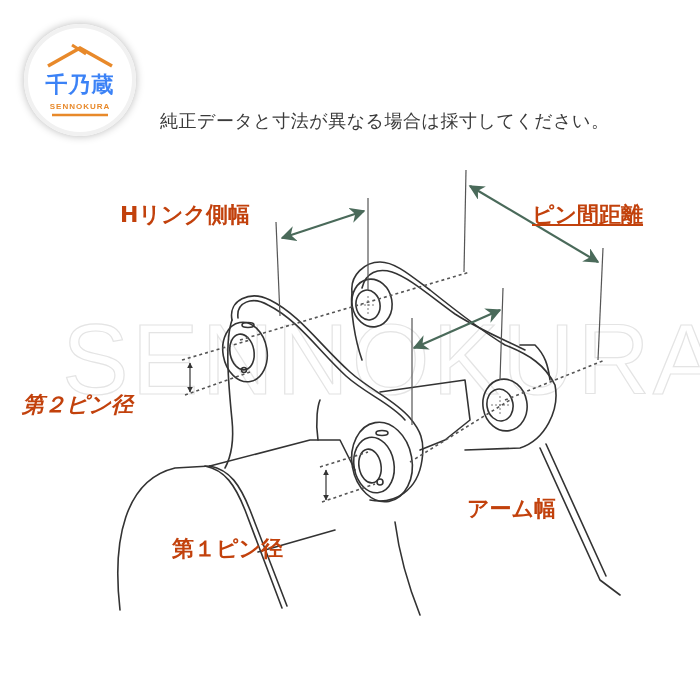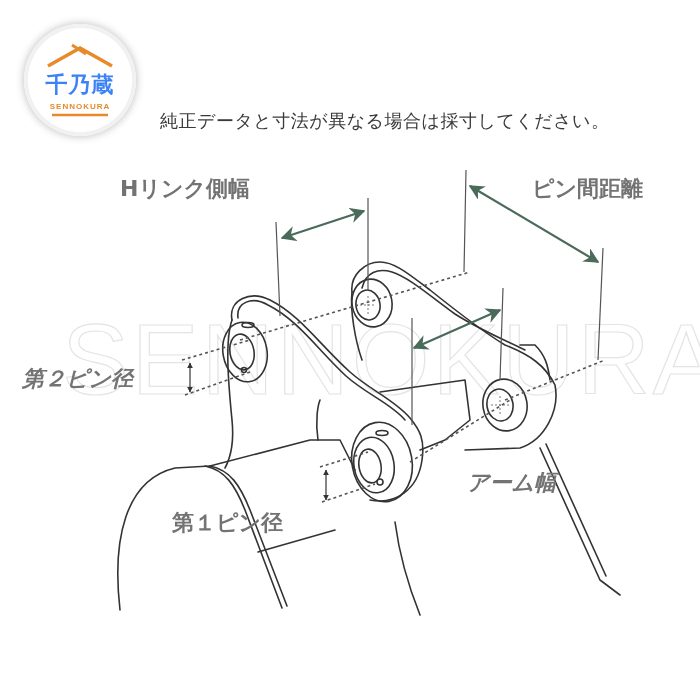--- a/index.html
+++ b/index.html
@@ -16,22 +16,22 @@
   .logo-roman {
     position: absolute; left: 0; width: 112px; top: 78px; text-align: center;
     font-family: "Liberation Sans", sans-serif; font-weight: bold; font-size: 8px; letter-spacing: 1px; color: #e8892a;
   }
   .notice {
     position: absolute; left: 160px; top: 82px; font-size: 18px; color: #3a3a3a; letter-spacing: 0.5px;
     font-family: "DejaVu Sans", sans-serif; white-space: nowrap; margin-top: 27px;
   }
   .diagram { position: absolute; left: 0; top: 150px; width: 700px; height: 550px; }
   .label {
-    position: absolute; font-family: "DejaVu Sans", sans-serif; font-weight: bold; color: #737373;
-    font-size: 22px; white-space: nowrap;
+    position: absolute; font-family: "DejaVu Sans", sans-serif; font-weight: bold; color: #c2410c;
+    font-size: 22px; white-space: nowrap; margin-top: 26px;
   }
   .watermark {
     position: absolute; left: 62px; top: 302px; font-family: "Liberation Sans", sans-serif;
     font-size: 100px; color: transparent; -webkit-text-stroke: 1.2px #e4e4e4; letter-spacing: 3px; white-space: nowrap;
   }
 </style>
 </head>
 <body>
 
 <div class="logo-badge">
@@ -132,16 +132,16 @@
     <line x1="470" y1="186" x2="598" y2="262" marker-start="url(#ah)" marker-end="url(#ah)"></line>
     <line x1="414" y1="348" x2="500" y2="310" marker-start="url(#ah)" marker-end="url(#ah)"></line>
   </g>
   <g stroke="#333" stroke-width="1.2" fill="none">
     <line x1="190" y1="363" x2="190" y2="392" marker-start="url(#ahs)" marker-end="url(#ahs)"></line>
     <line x1="326" y1="470" x2="326" y2="500" marker-start="url(#ahs)" marker-end="url(#ahs)"></line>
   </g>
 </svg>
 
 <div class="label" style="left:120px; top:174px;">Hリンク側幅</div>
-<div class="label" style="left:532px; top:174px;">ピン間距離</div>
+<div class="label" style="left:532px; top:174px;text-decoration:underline;">ピン間距離</div>
 <div class="label" style="left:22px; top:364px;font-style:italic;">第２ピン径</div>
 <div class="label" style="left:172px; top:508px;">第１ピン径</div>
-<div class="label" style="left:467px; top:468px;font-style:italic;">アーム幅</div>
+<div class="label" style="left:467px; top:468px;">アーム幅</div>
 
 </body></html>

